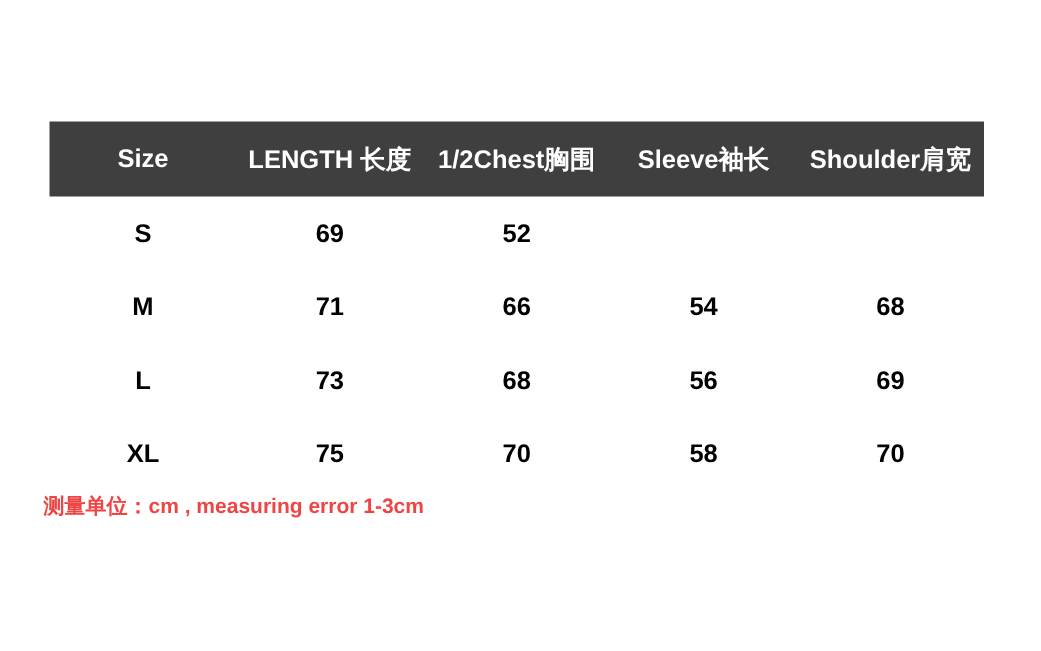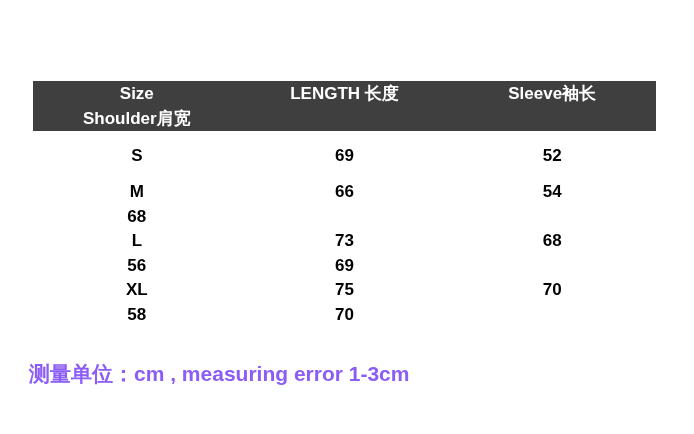--- a/index.html
+++ b/index.html
@@ -15,21 +15,21 @@
     overflow: hidden;
   }
   .size-table {
     position: absolute;
     left: 33px;
     top: 81px;
     width: 623px;
   }
   .t-row {
     display: grid;
-    grid-template-columns: repeat(3, 1fr);
+    grid-template-columns: repeat(5, 1fr);
     height: 49px;
     align-items: center;
   }
   .t-row.head {
     background: #3f3f3f;
     color: #ffffff;
     height: 50px;
   }
   .cell {
     text-align: center;
@@ -38,47 +38,48 @@
     white-space: nowrap;
     color: inherit;
   }
   .t-row.body .cell {
     color: #000000;
   }
   .note {
     position: absolute;
     left: 29px;
     top: 326px;
-    font-size: 21px;
+    font-size: 14px;
     font-weight: bold;
-    color: #8b5cf6;
+    color: #ef4444;
     line-height: 22px;
     white-space: nowrap;
-    margin-top: 37px;
   }
 </style>
 </head>
 <body>
 
 <div class="size-table">
   <div class="t-row head">
     <div class="cell">Size</div>
     <div class="cell">LENGTH 长度</div>
+    <div class="cell">1/2Chest胸围</div>
     <div class="cell">Sleeve袖长</div>
     <div class="cell">Shoulder肩宽</div>
   </div>
 
   <div class="t-row body">
     <div class="cell">S</div>
     <div class="cell">69</div>
     <div class="cell">52</div>
   </div>
 
   <div class="t-row body">
     <div class="cell">M</div>
+    <div class="cell">71</div>
     <div class="cell">66</div>
     <div class="cell">54</div>
     <div class="cell">68</div>
   </div>
 
   <div class="t-row body">
     <div class="cell">L</div>
     <div class="cell">73</div>
     <div class="cell">68</div>
     <div class="cell">56</div>

